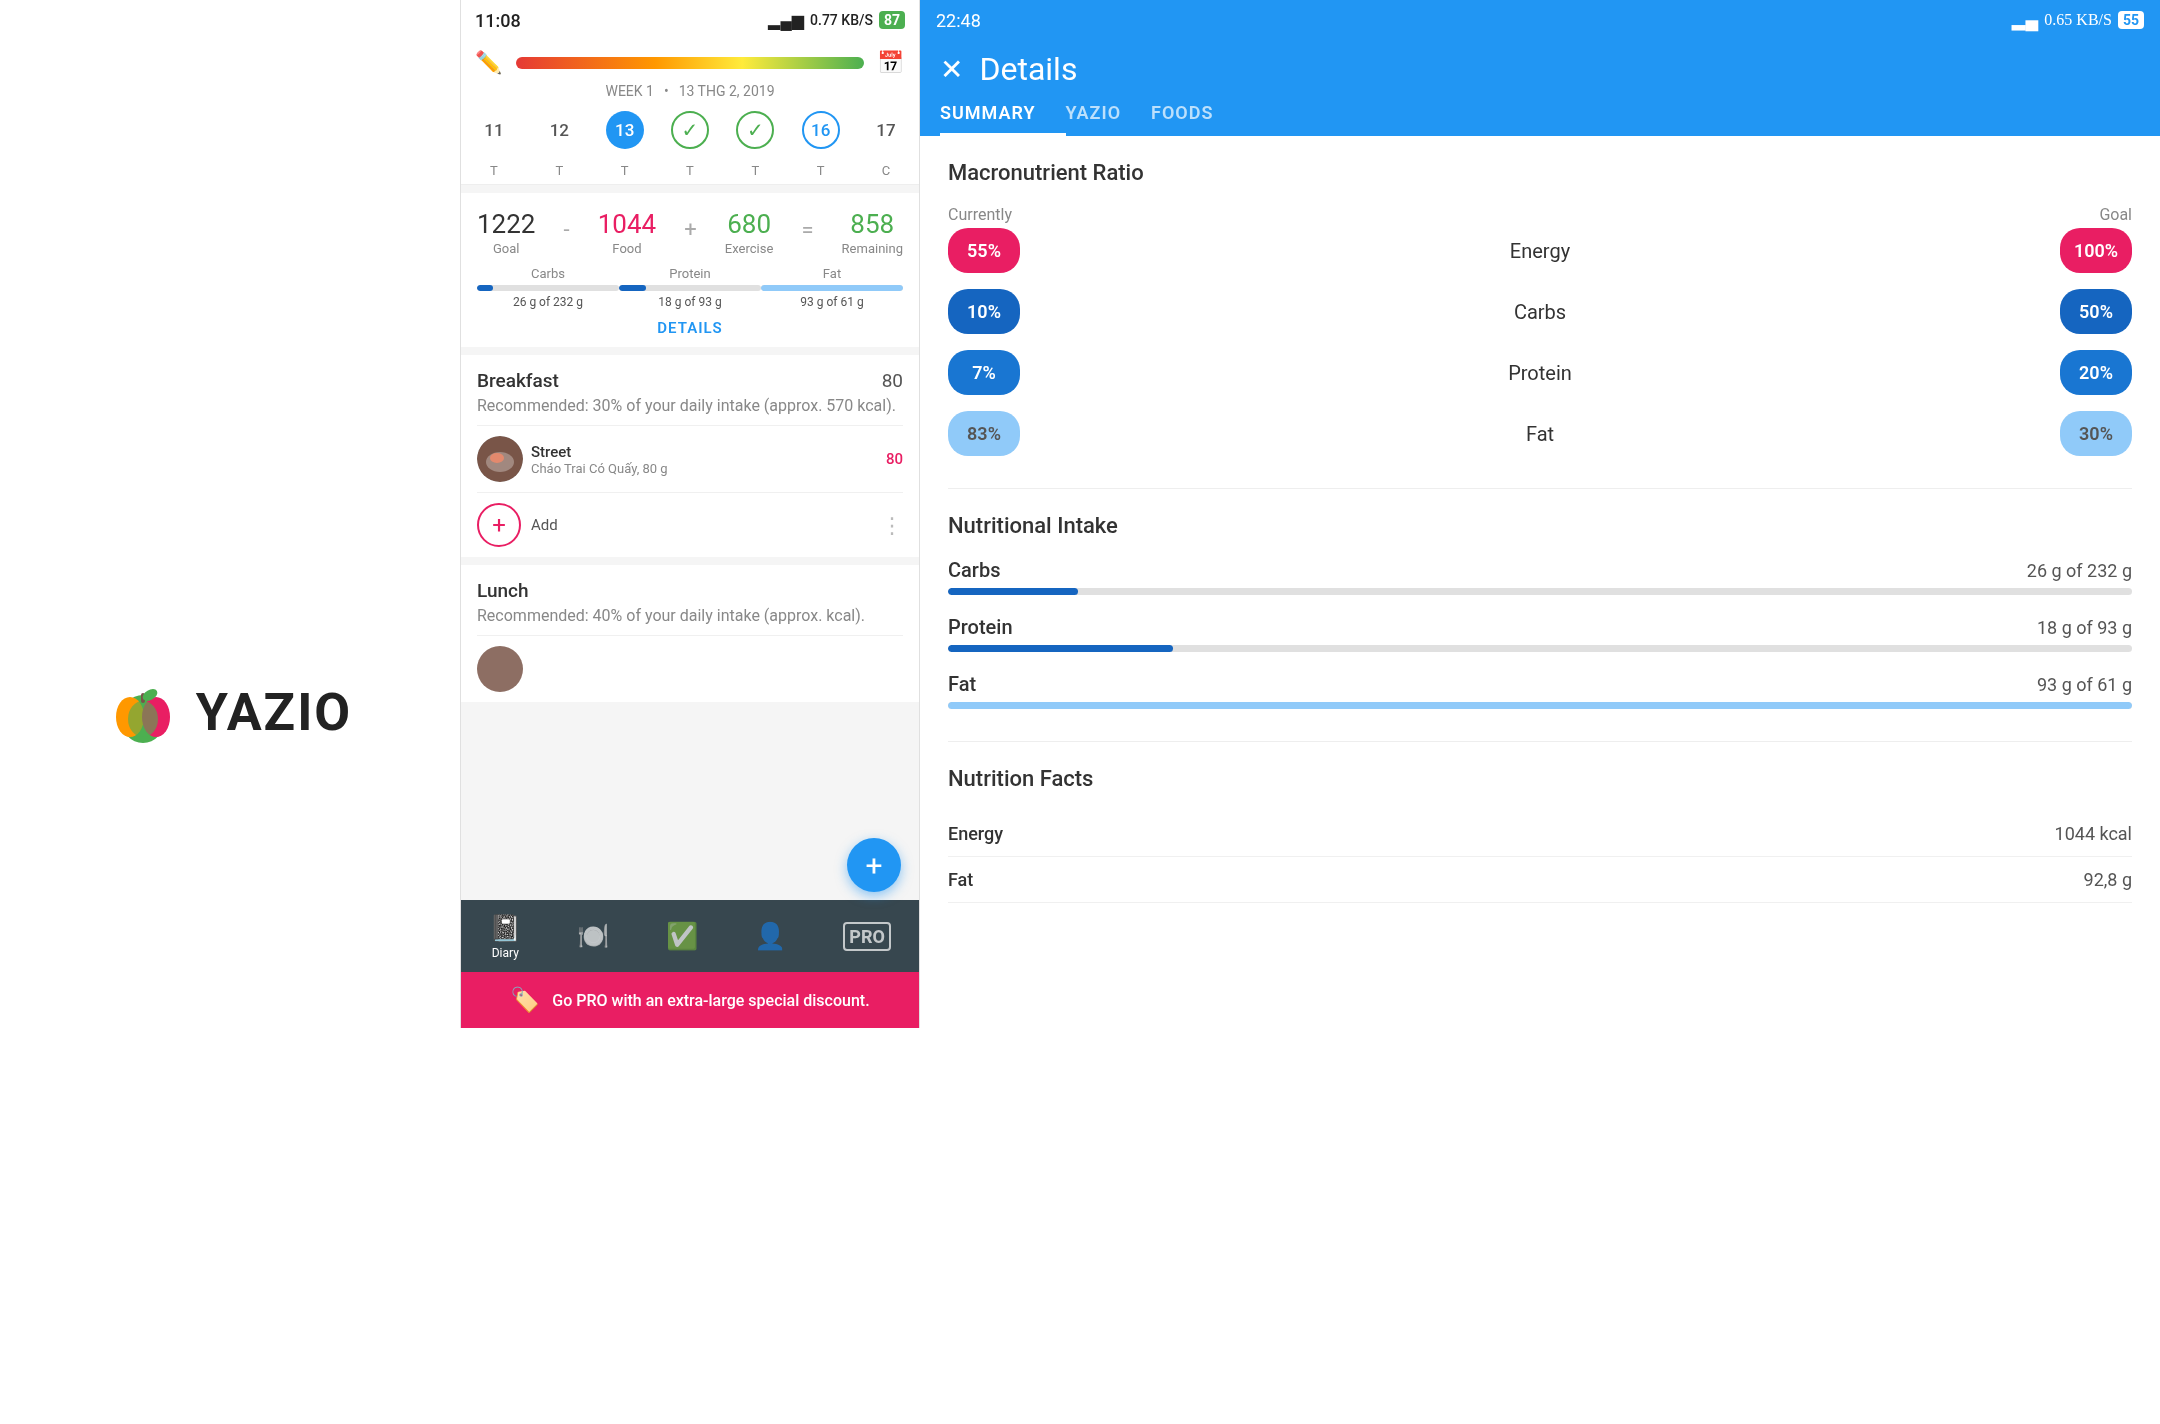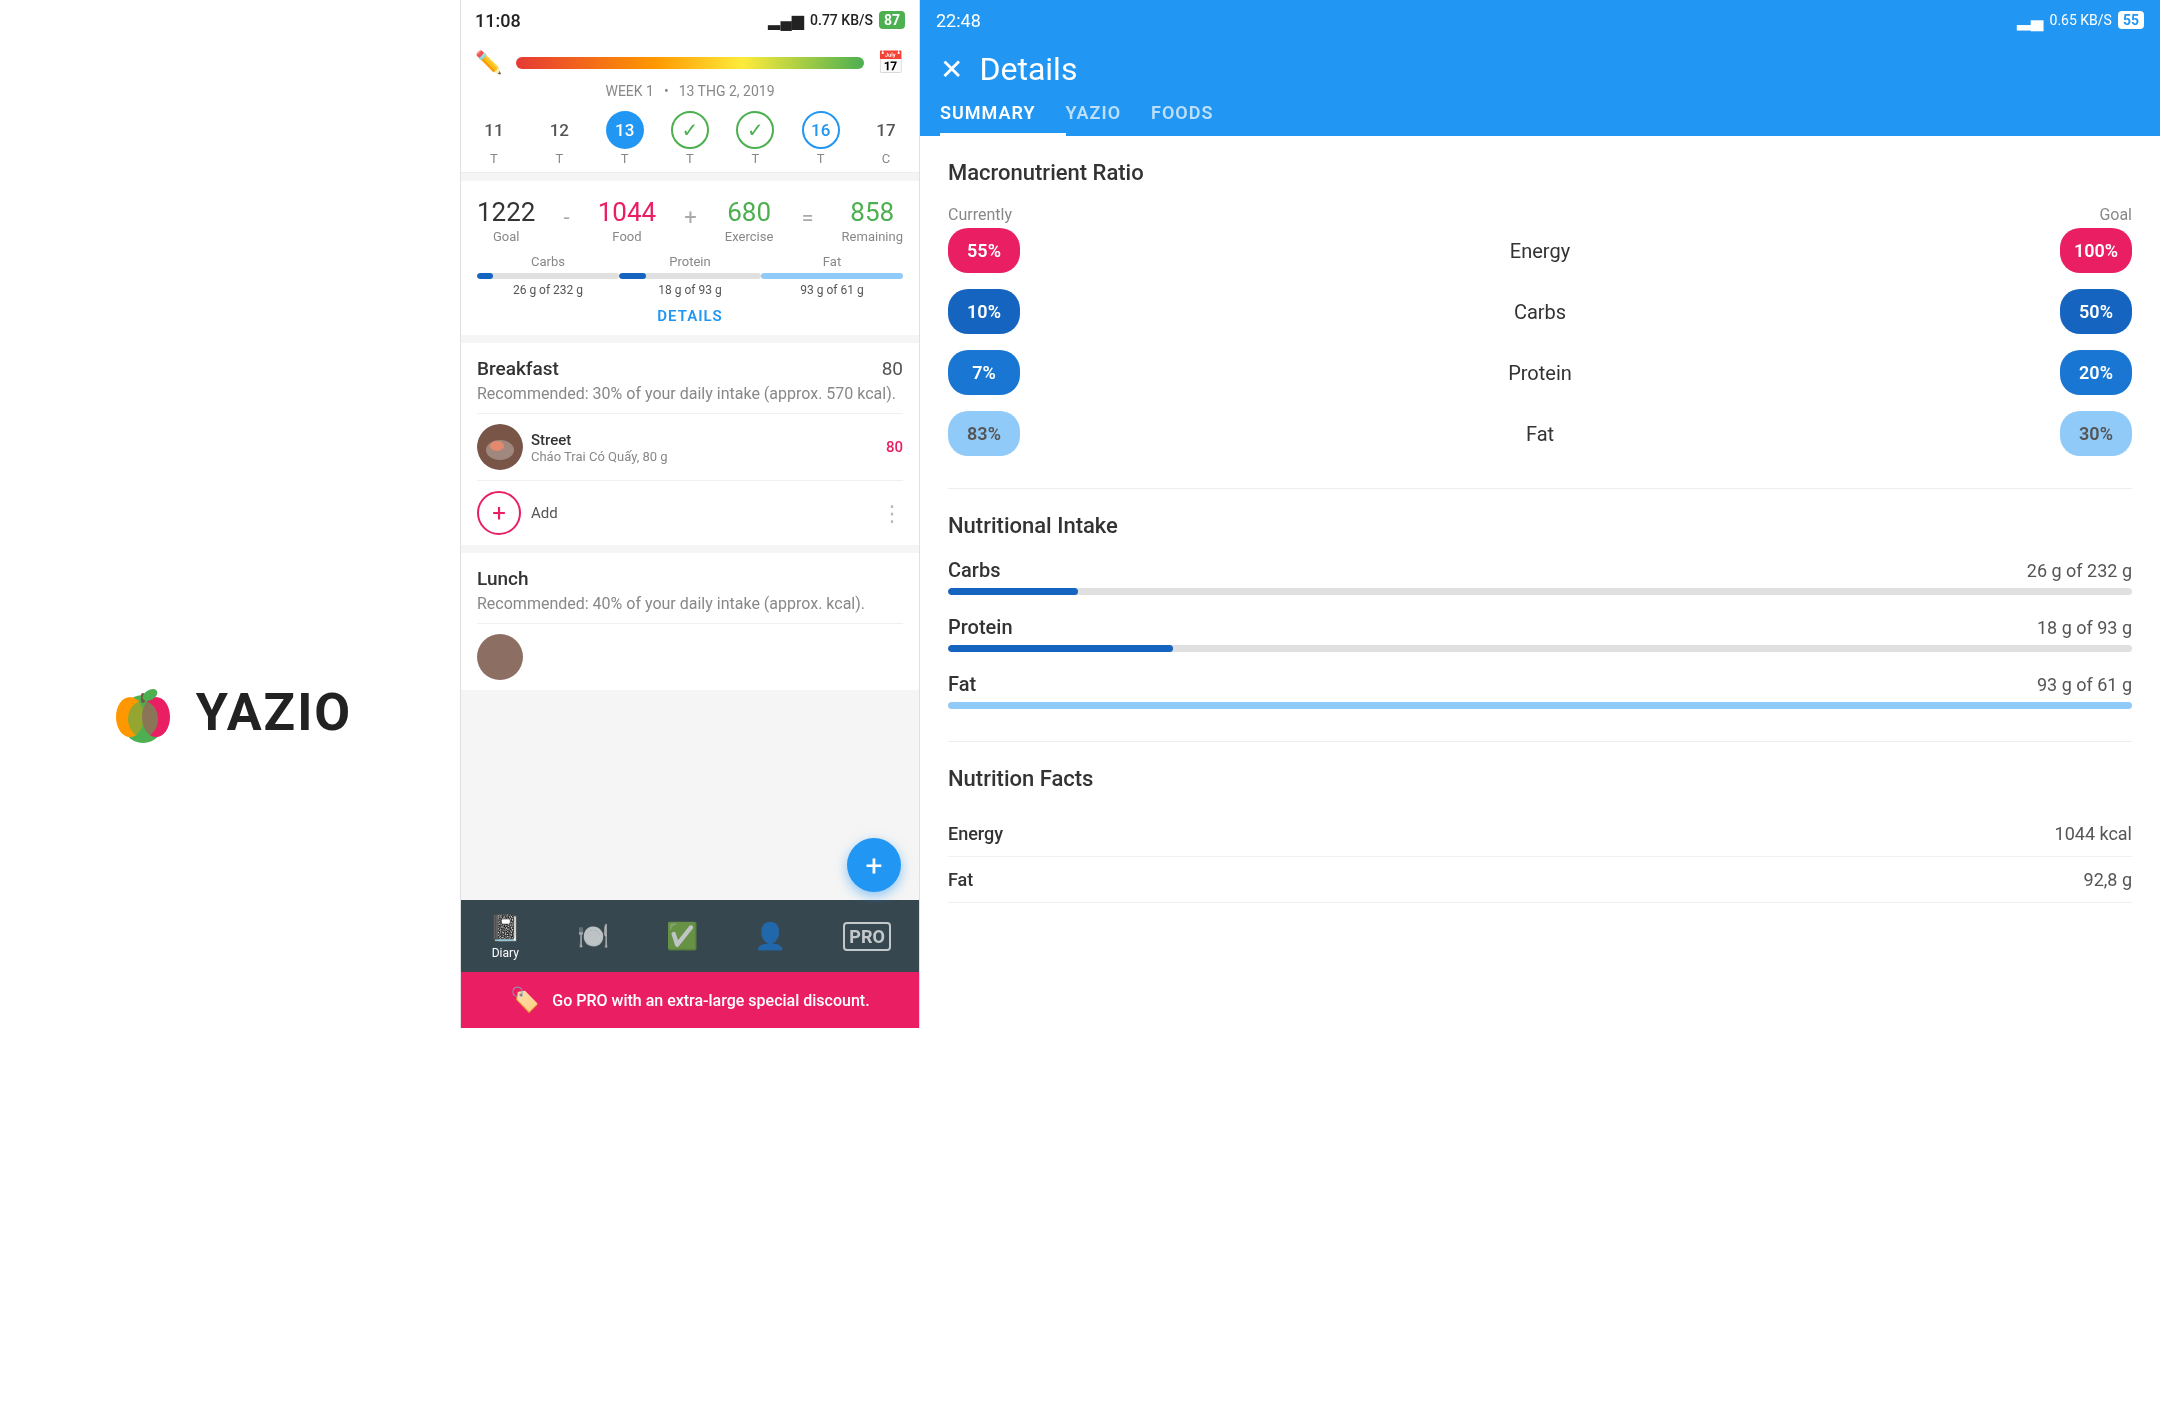--- a/index.html
+++ b/index.html
@@ -100,21 +100,21 @@
     .diary-days {
       display: flex;
       justify-content: space-between;
       align-items: center;
       padding: 4px 0 6px 0;
     }
     .day-item {
       display: flex;
       flex-direction: column;
       align-items: center;
-      gap: 2px;
+      gap: 14px;
       cursor: pointer;
     }
     .day-circle {
       width: 38px;
       height: 38px;
       border-radius: 50%;
       display: flex;
       align-items: center;
       justify-content: center;
       font-size: 17px;
@@ -690,21 +690,21 @@
     <span>Go PRO with an extra-large special discount.</span>
   </div>
 </div>
 
 <div class="panel-details">
 
   <div class="details-status-bar">
     <span>22:48</span>
     <div class="details-status-right">
       <span>▂▄</span>
-      <span style="font-size:14px;">0.65 KB/S</span>
+      <span style="font-size:16px;font-family:Liberation Serif, serif;">0.65 KB/S</span>
       <span class="battery-badge-white">55</span>
     </div>
   </div>
 
   <div class="details-header">
     <span class="details-close">✕</span>
     <span class="details-title">Details</span>
   </div>
 
   <div class="details-tabs">

